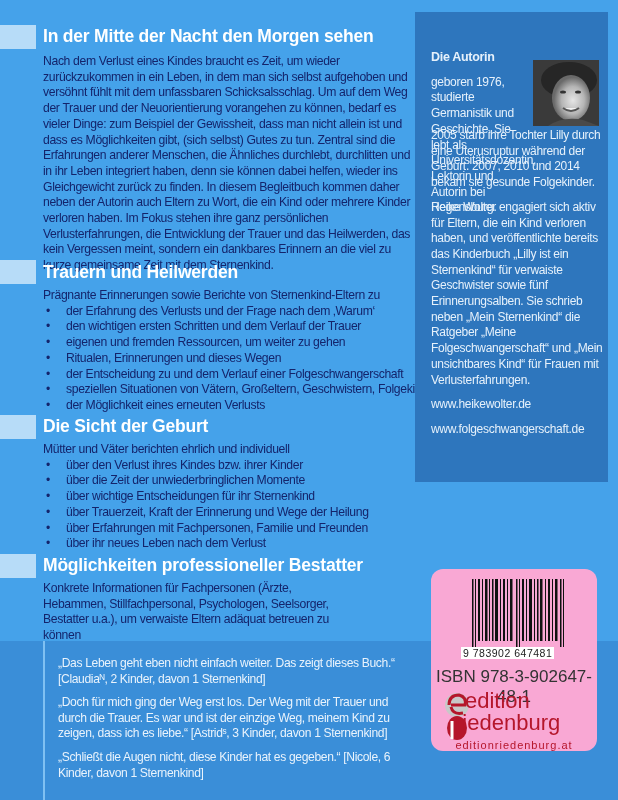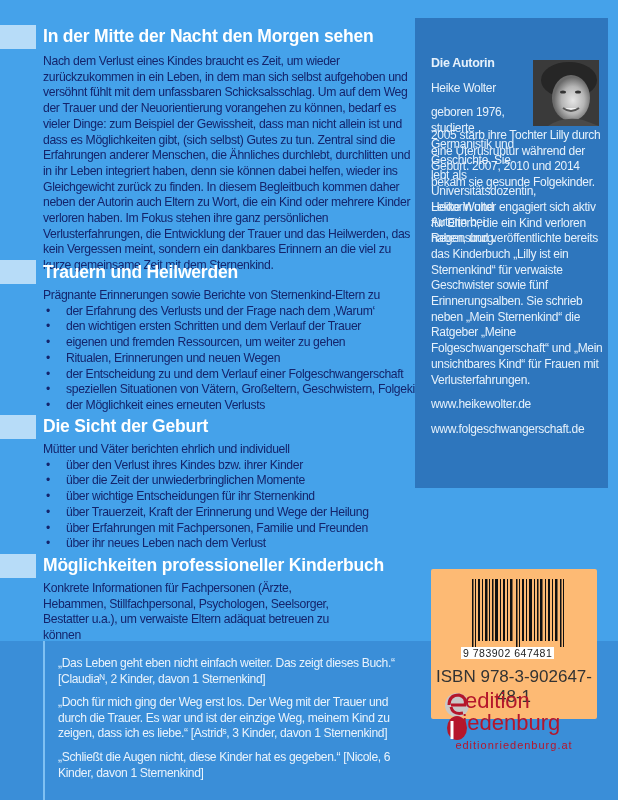--- a/index.html
+++ b/index.html
@@ -32,39 +32,39 @@
     letter-spacing: -0.35px;
   }
   .body-text p { margin: 0; }
   .bullets { list-style: none; margin: 0; padding: 0; }
   .bullets li { position: relative; padding-left: 23px; white-space: nowrap; }
   .bullets li::before {
     content: "•"; position: absolute; left: 3px; top: 0; color: #14246b;
   }
   
   .author-panel {
-    position: absolute; left: 415px; top: 18px; width: 193px; height: 470px;
+    position: absolute; left: 415px; top: 12px; width: 193px; height: 470px;
     background: #2e76bd;
   }
   .author-panel .inner { position: absolute; left: 16px; top: 38px; width: 172px;
     color: #e6f1fb; font-size: 12px; line-height: 15.7px; letter-spacing: -0.3px; }
   .author-title { font-weight: bold; font-size: 12.5px; margin: 0 0 9px 0; }
   .author-name { margin: 0 0 9px 0; }
   .author-p { margin: 0 0 9px 0; }
   .photo-wrap { position: absolute; left: 533px; top: 60px; width: 66px; height: 66px; }
   
   .quotes {
     position: absolute; left: 58px; top: 656px; width: 355px;
     color: #e9f3fc; font-size: 12.1px; line-height: 15.6px; letter-spacing: -0.35px;
   }
   .quotes p { margin: 0 0 8px 0; }
   
   .logo-box {
-    position: absolute; left: 431px; top: 569px; width: 166px; height: 150px;
-    background: #fdba74; border-radius: 2px;
+    position: absolute; left: 431px; top: 569px; width: 166px; height: 182px;
+    background: #f9a8d4; border-radius: 12px;
   }
   .barcode {
     position: absolute; left: 41px; top: 10px; width: 92px; height: 68px;
   }
   .barcode-digits {
     position: absolute; left: 30px; top: 78px; font-size: 10.5px; color: #222;
     letter-spacing: 0.5px; background: #fff; padding: 0 2px;
   }
   .isbn {
     position: absolute; left: 0; width: 166px; top: 98px; text-align: center;
@@ -99,21 +99,21 @@
 
 <div class="section" style="top:0;">
   <div class="accent" style="top:260px;"></div>
   <h2 style="top:262px;">Trauern und Heilwerden</h2>
   <div class="body-text" style="top:288px;">
     <p>Prägnante Erinnerungen sowie Berichte von Sternenkind-Eltern zu</p>
     <ul class="bullets">
       <li>der Erfahrung des Verlusts und der Frage nach dem ‚Warum‘</li>
       <li>den wichtigen ersten Schritten und dem Verlauf der Trauer</li>
       <li>eigenen und fremden Ressourcen, um weiter zu gehen</li>
-      <li>Ritualen, Erinnerungen und neuen Wegen</li>
+      <li>Ritualen, Erinnerungen und dieses Wegen</li>
       <li>der Entscheidung zu und dem Verlauf einer Folgeschwangerschaft</li>
       <li>speziellen Situationen von Vätern, Großeltern, Geschwistern, Folgekindern</li>
       <li>der Möglichkeit eines erneuten Verlusts</li>
     </ul>
   </div>
 </div>
 
 <div class="section" style="top:0;">
   <div class="accent" style="top:415px;"></div>
   <h2 style="top:416px;">Die Sicht der Geburt</h2>
@@ -125,36 +125,35 @@
       <li>über wichtige Entscheidungen für ihr Sternenkind</li>
       <li>über Trauerzeit, Kraft der Erinnerung und Wege der Heilung</li>
       <li>über Erfahrungen mit Fachpersonen, Familie und Freunden</li>
       <li>über ihr neues Leben nach dem Verlust</li>
     </ul>
   </div>
 </div>
 
 <div class="section" style="top:0;">
   <div class="accent" style="top:554px;"></div>
-  <h2 style="top:555px;">Möglichkeiten professioneller Kinderbuch</h2>
+  <h2 style="top:555px;">Möglichkeiten professioneller Bestatter</h2>
   <div class="body-text" style="top:581px;width:310px;">
     <p>Konkrete Informationen für Fachpersonen (Ärzte, Hebammen, Stillfachpersonal, Psychologen, Seelsorger, Bestatter u.a.), um verwaiste Eltern adäquat betreuen zu können</p>
   </div>
 </div>
 
 <div class="quotes">
   <p>„Das Leben geht eben nicht einfach weiter. Das zeigt dieses Buch.“ [Claudiaᴺ, 2 Kinder, davon 1 Sternenkind]</p>
   <p>„Doch für mich ging der Weg erst los. Der Weg mit der Trauer und durch die Trauer. Es war und ist der einzige Weg, meinem Kind zu zeigen, dass ich es liebe.“ [Astridˢ, 3 Kinder, davon 1 Sternenkind]</p>
   <p>„Schließt die Augen nicht, diese Kinder hat es gegeben.“ [Nicole, 6 Kinder, davon 1 Sternenkind]</p>
 </div>
 
 <div class="author-panel">
   <div class="inner">
     <p class="author-title">Die Autorin</p>
-    <p class="author-name">Heike Wolter</p>
     <p class="author-p" style="width:100px;">geboren 1976, studierte Germanistik und Geschichte. Sie lebt als Universitätsdozentin, Lektorin und Autorin bei Regensburg.</p>
   </div>
 </div>
 <div class="photo-wrap">
   <svg width="66" height="66" viewBox="0 0 66 66">
     <defs>
       <radialGradient id="face" cx="0.55" cy="0.55" r="0.5">
         <stop offset="0" stop-color="#e6e6e6"></stop>
         <stop offset="0.6" stop-color="#b5b5b5"></stop>
         <stop offset="1" stop-color="#6a6a6a"></stop>

